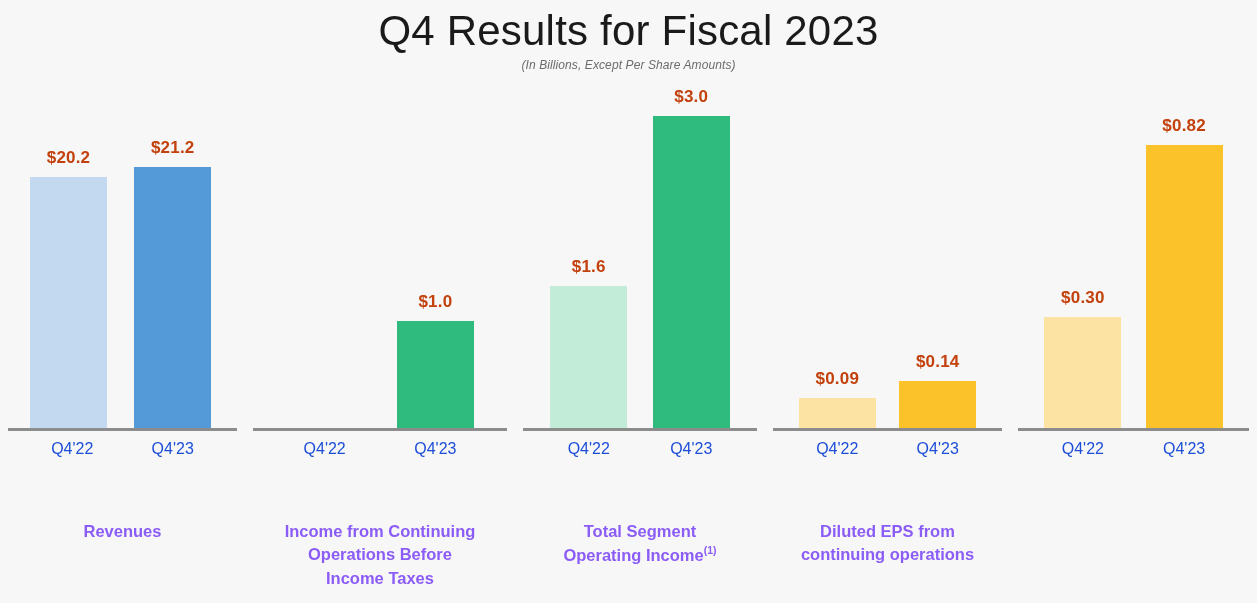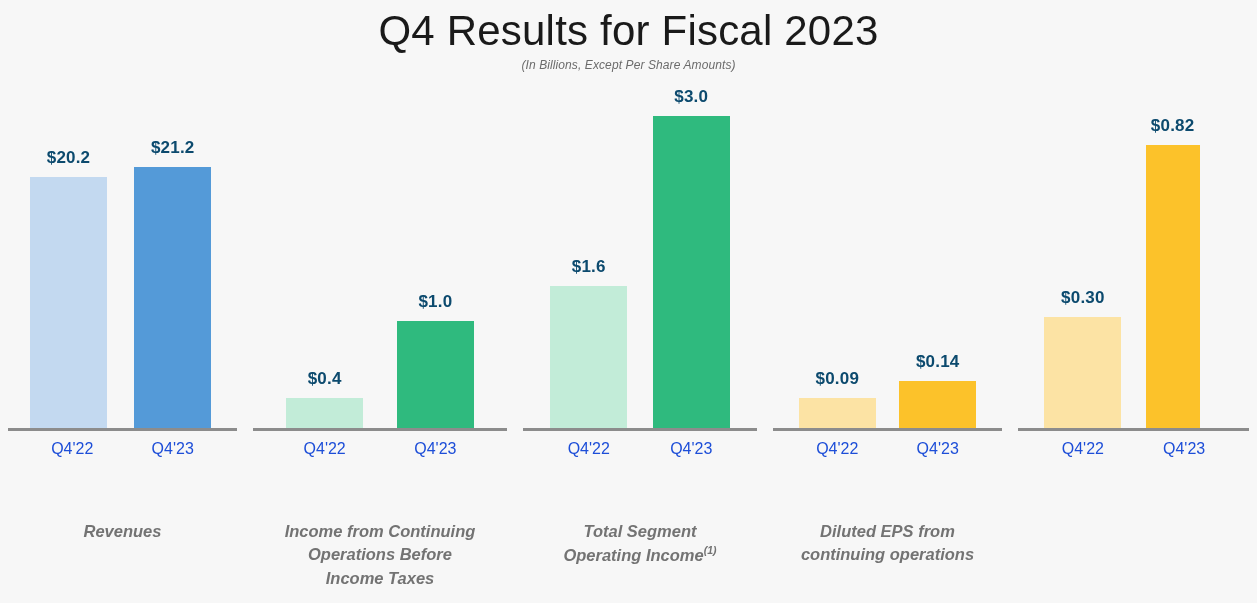--- a/index.html
+++ b/index.html
@@ -90,21 +90,21 @@
     left: 0;
     width: 100%;
   }
   .bar-value {
     position: absolute;
     left: 50%;
     transform: translateX(-50%);
     white-space: nowrap;
     font-size: 17px;
     font-weight: bold;
-    color: #0c4a6e;
+    color: #c2410c;
     letter-spacing: 0.2px;
   }
 
   .tick {
     position: absolute;
     top: 340px;
     white-space: nowrap;
     text-align: center;
     font-size: 16px;
     font-weight: 400;
@@ -112,25 +112,24 @@
   }
 
   .group-label {
     position: absolute;
     top: 420px;
     left: 0;
     width: 100%;
     text-align: center;
     font-size: 16.5px;
     font-weight: bold;
-    color: #737373;
+    color: #8b5cf6;
     line-height: 1.42;
     padding: 0 6px;
     box-sizing: border-box;
-    font-style: italic;
   }
   .group-label sup {
     font-size: 10.5px;
     vertical-align: super;
     font-weight: bold;
   }
 </style>
 </head>
 <body>
 
@@ -155,24 +154,20 @@
             <div class="bar-value" style="bottom: 270px;">$21.2</div>
           </div>
         </div>
         <div class="group-label"><span>Revenues</span></div>
       </div>
       <div class="group" style="width: 270px;">
         <div class="tick" style="width: 117px; left: 21.15px;">Q4'22</div>
         <div class="tick" style="width: 117px; left: 131.85px;">Q4'23</div>
         <div class="plot">
           <div class="axis-line" style="background: rgb(140, 140, 140);"></div>
-          <div class="bar-slot" style="width: 77px; left: 41.15px;">
-            <div class="bar" title="Q4'22 $0.4" style="height: 30px; background: rgb(194, 236, 216);"></div>
-            <div class="bar-value" style="bottom: 39px;">$0.4</div>
-          </div>
           <div class="bar-slot" style="width: 77px; left: 151.85px;">
             <div class="bar" title="Q4'23 $1.0" style="height: 107px; background: rgb(47, 186, 126);"></div>
             <div class="bar-value" style="bottom: 116px;">$1.0</div>
           </div>
         </div>
         <div class="group-label"><span>Income from Continuing</span><br><span>Operations Before</span><br><span>Income Taxes</span></div>
       </div>
       <div class="group" style="width: 250px;">
         <div class="tick" style="width: 117px; left: 15.25px;">Q4'22</div>
         <div class="tick" style="width: 117px; left: 117.75px;">Q4'23</div>
@@ -207,21 +202,21 @@
       </div>
       <div class="group" style="width: 247px;">
         <div class="tick" style="width: 117px; left: 14.365px;">Q4'22</div>
         <div class="tick" style="width: 117px; left: 115.635px;">Q4'23</div>
         <div class="plot">
           <div class="axis-line" style="background: rgb(140, 140, 140);"></div>
           <div class="bar-slot" style="width: 77px; left: 34.365px;">
             <div class="bar" title="Q4'22 $0.30" style="height: 111px; background: rgb(252, 227, 164);"></div>
             <div class="bar-value" style="bottom: 120px;">$0.30</div>
           </div>
-          <div class="bar-slot" style="width: 54px; left: 135.635px;">
+          <div class="bar-slot" style="width: 77px; left: 135.635px;">
             <div class="bar" title="Q4'23 $0.82" style="height: 283px; background: rgb(252, 194, 42);"></div>
             <div class="bar-value" style="bottom: 292px;">$0.82</div>
           </div>
         </div>
       </div>
     </div>
 
 </div>
 
 </body></html>

